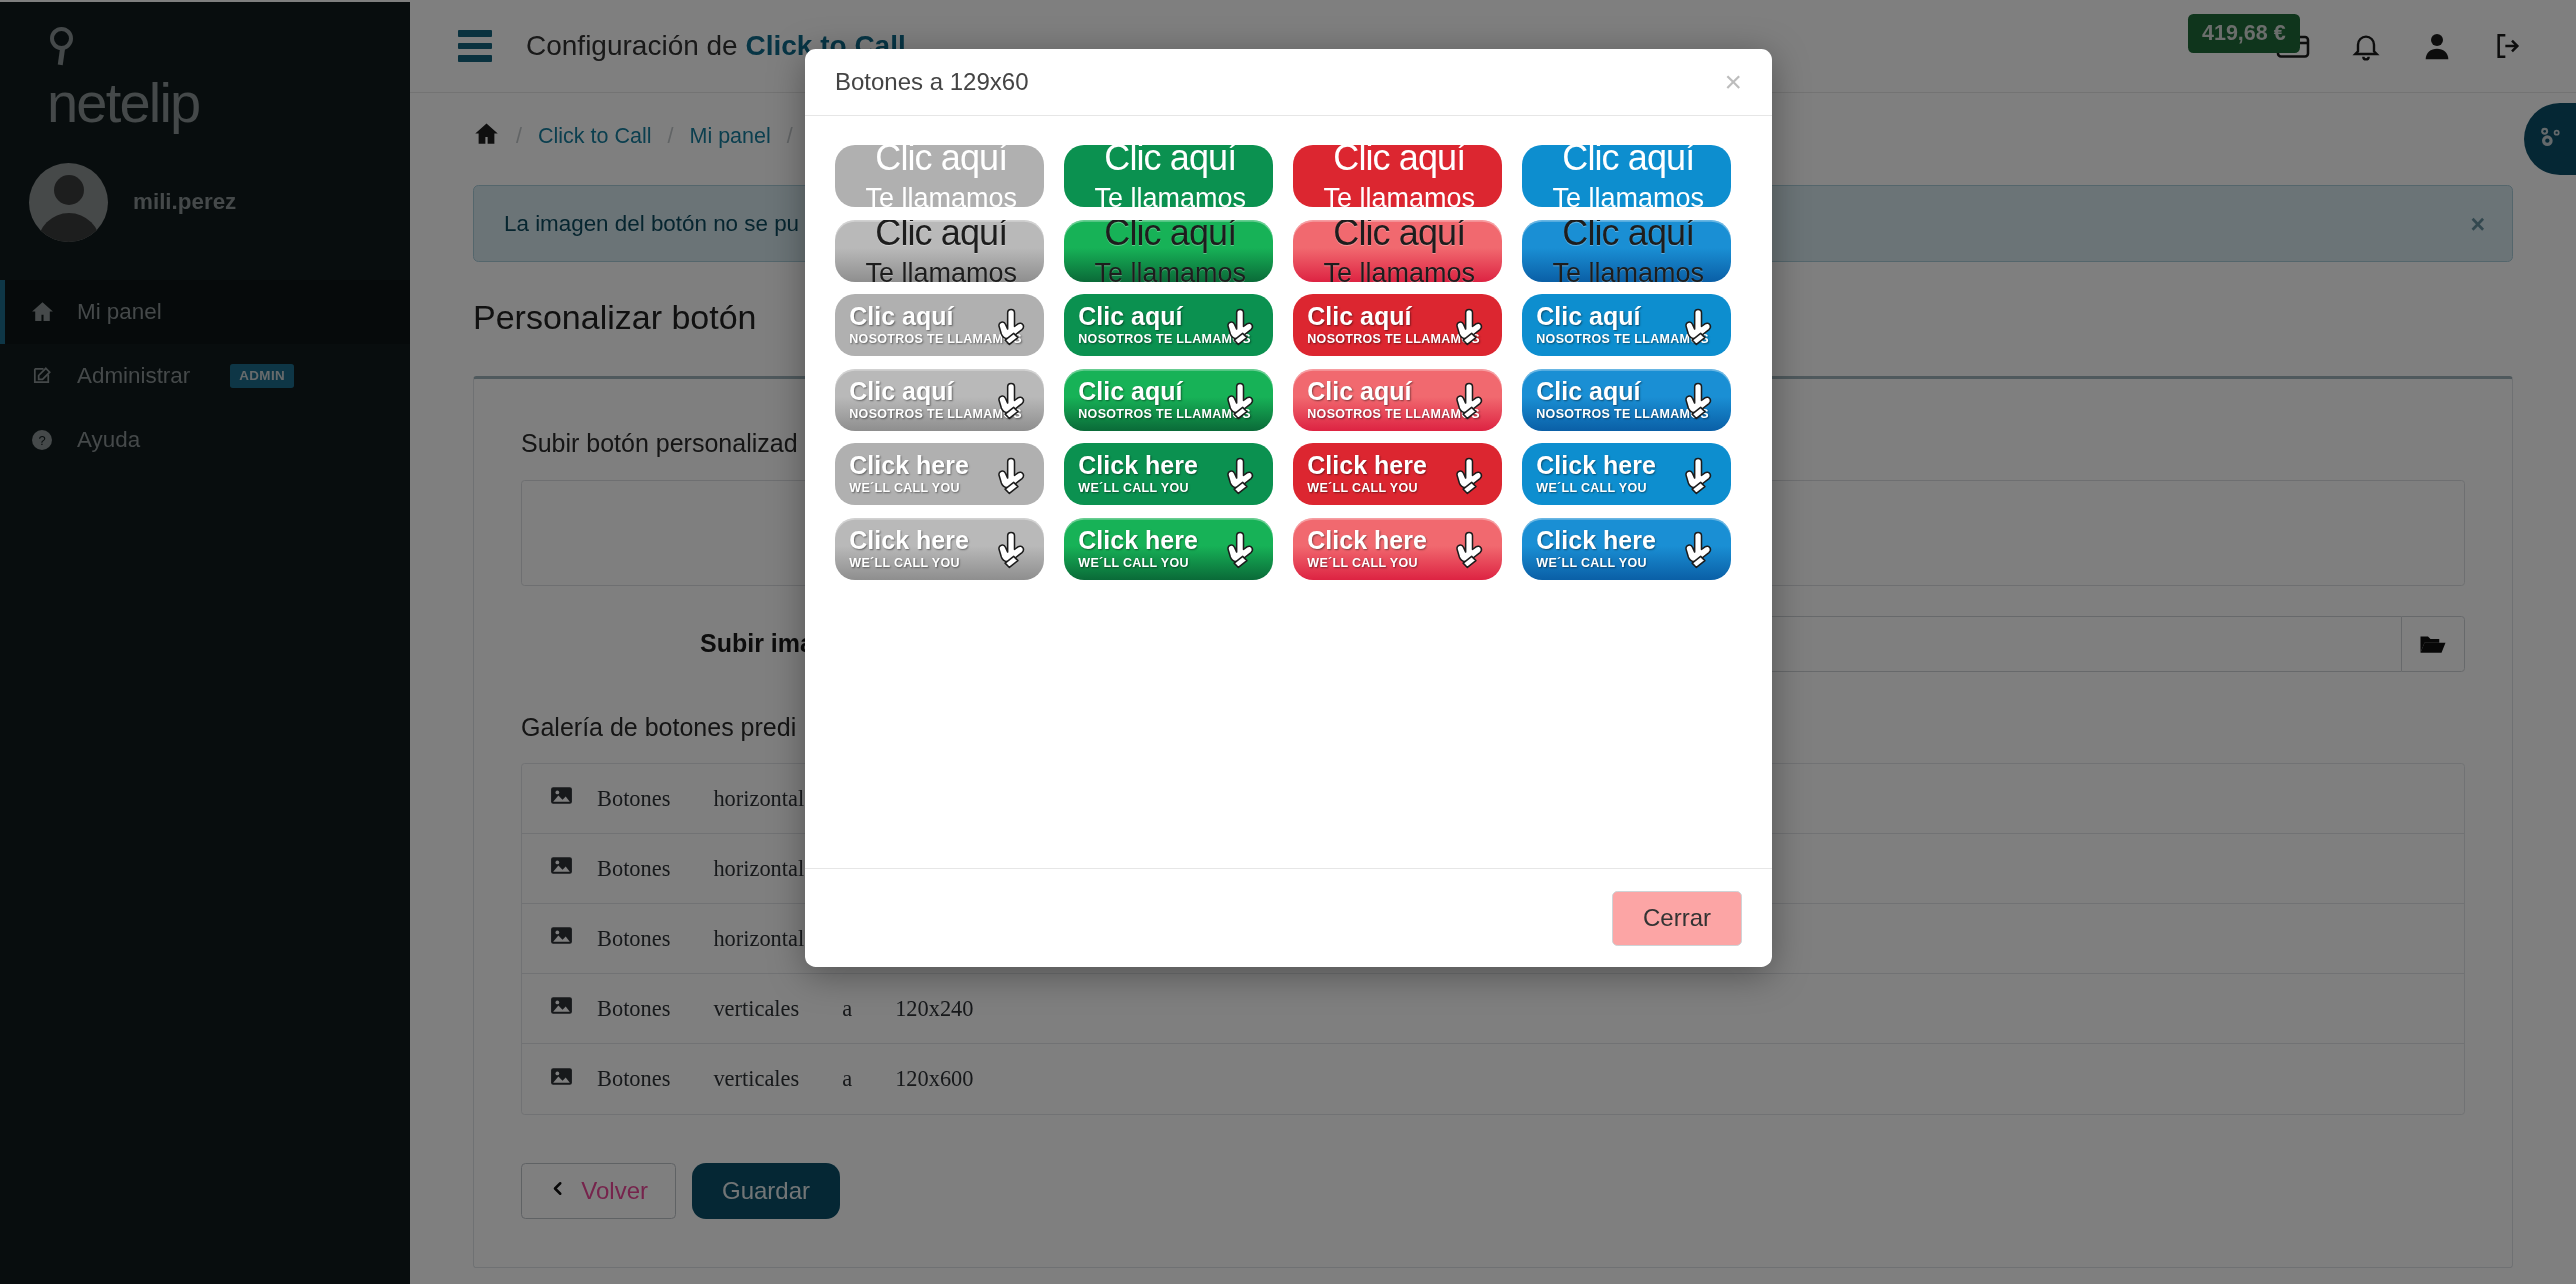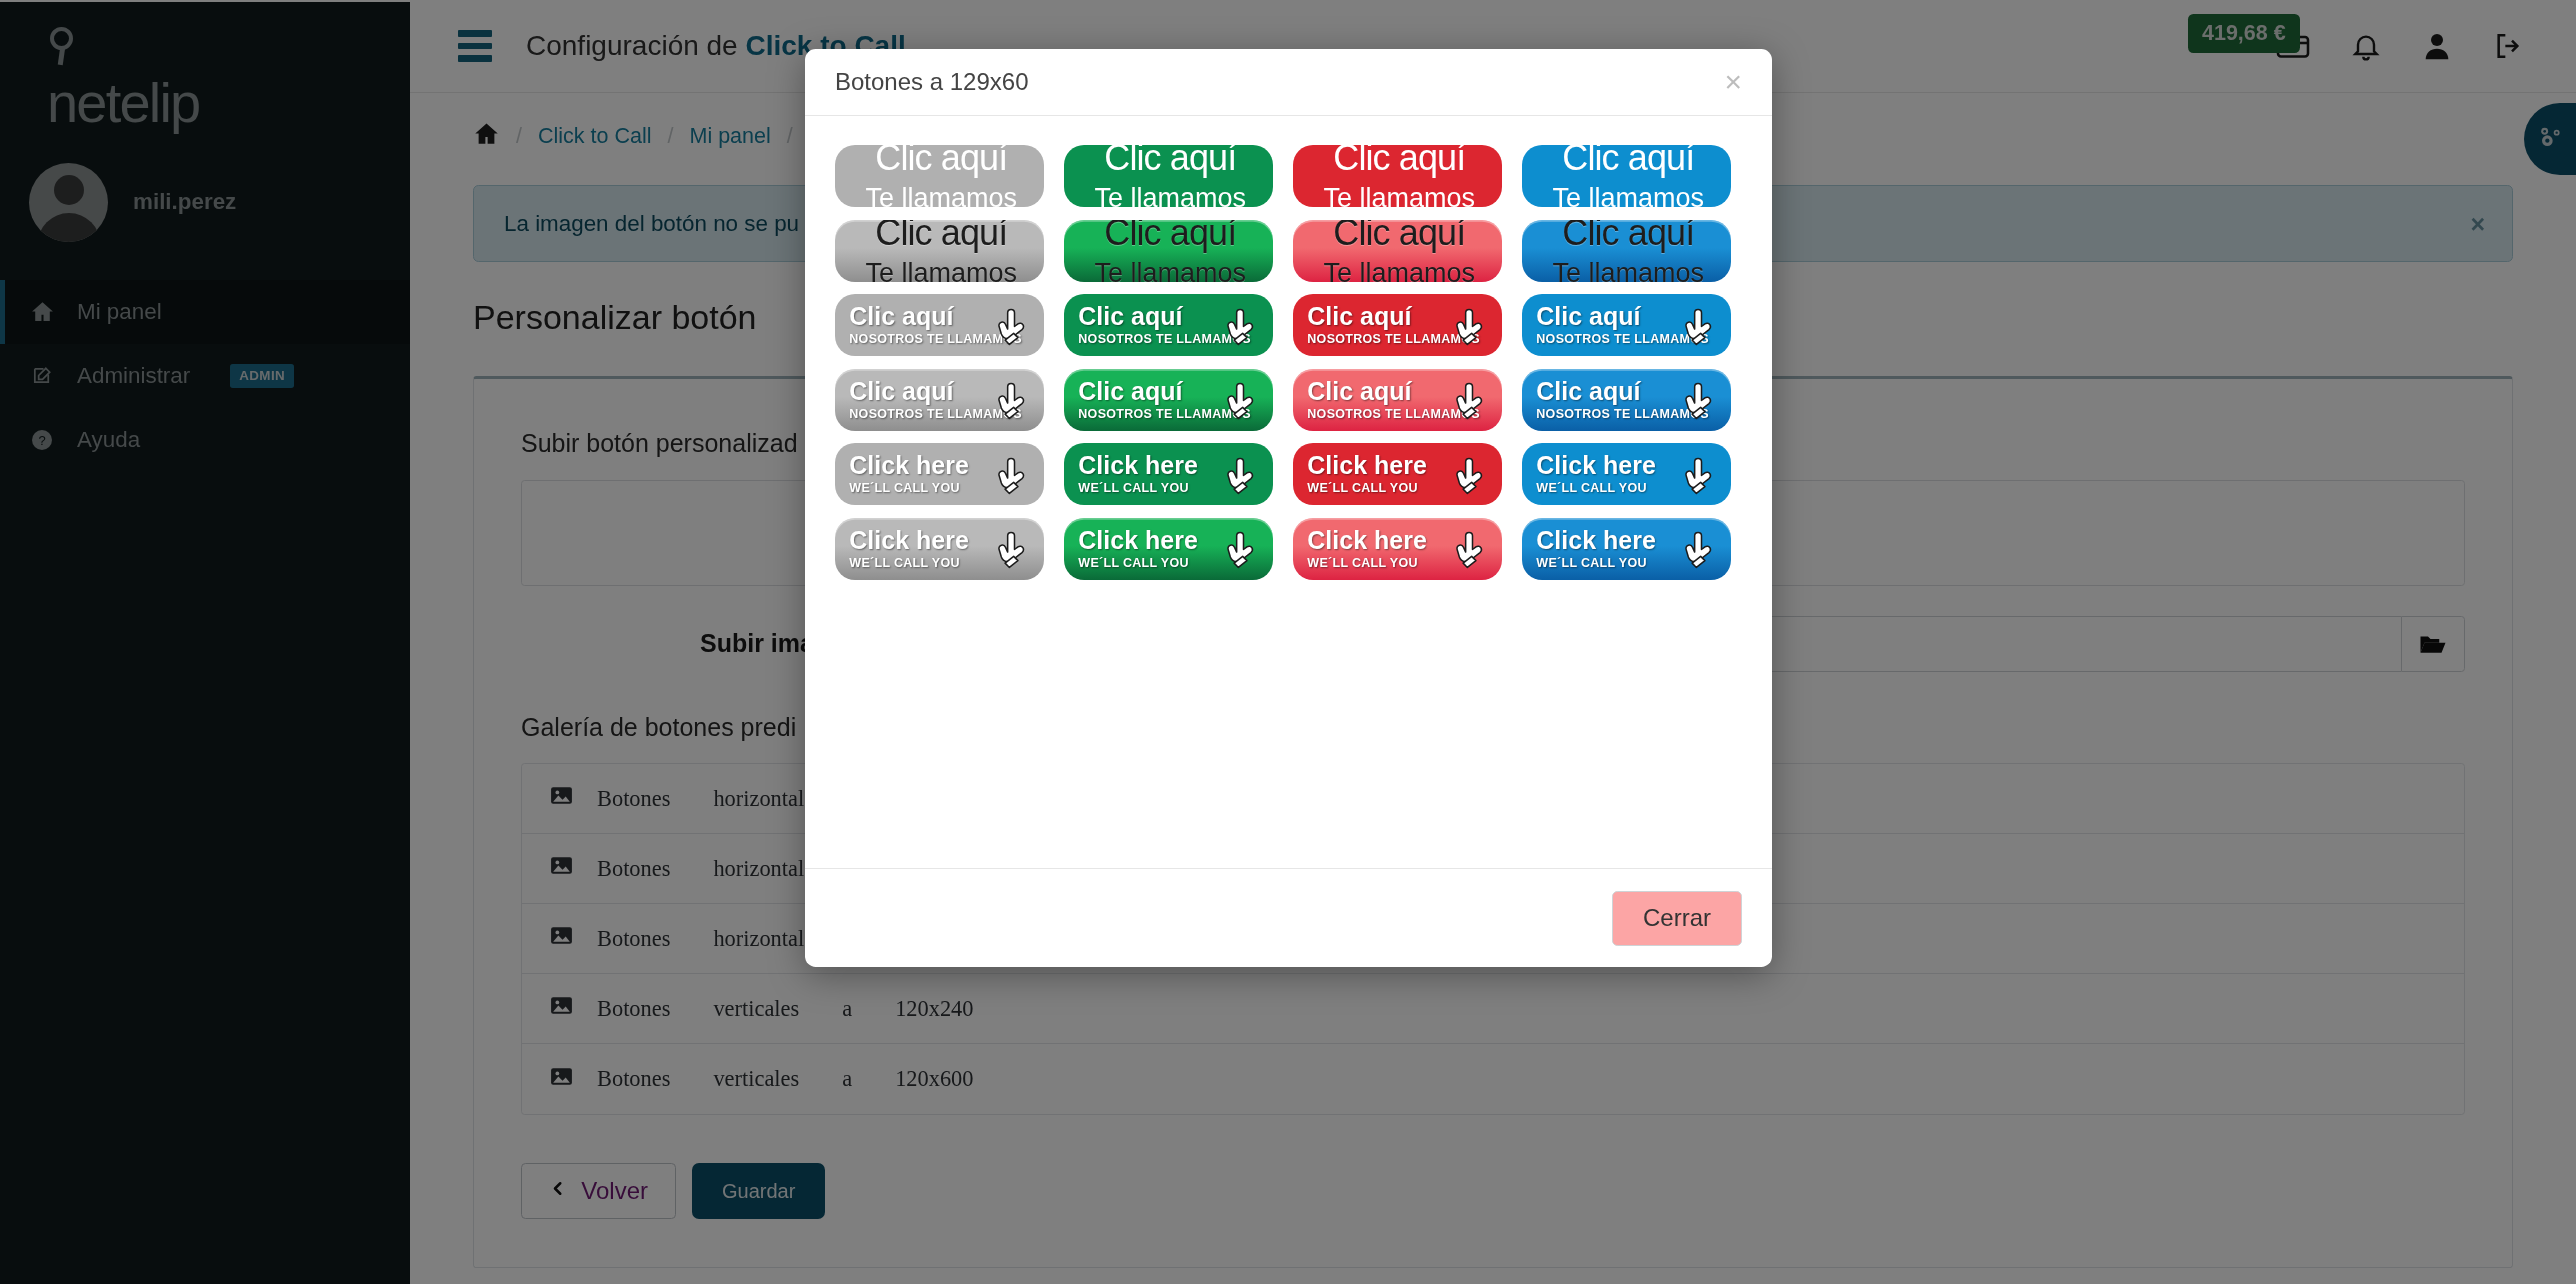--- a/index.html
+++ b/index.html
@@ -149,25 +149,25 @@
     height: 70px; padding: 0 27px;
     border-bottom: 0.9px solid #e2e5e8;
     font-size: 22.4px; color: #2f3337; font-family: "Liberation Serif", serif;
   }
   .gallery-row:last-child { border-bottom: none; }
   .gallery-row .gcell { margin-right: 20px; }
   .footer-btns { display: flex; gap: 16px; margin-top: 48px; }
   .btn-volver {
     display: flex; align-items: center; gap: 14.3px;
     border: 0.9px solid #bfc4c8; background: #fff; border-radius: 4.5px;
-    padding: 12.5px 27px; font-size: 24px; color: #701a75;
+    padding: 12.5px 27px; font-size: 24px; color: #ec4899;
   }
   .btn-guardar {
-    background: #0a4f69; color: #e4eaec; border: none; border-radius: 7px;
-    padding: 13.4px 30px; font-size: 20px;
+    background: #0a4f69; color: #e4eaec; border: none; border-radius: 14px;
+    padding: 13.4px 30px; font-size: 24px;
   }
 
   
   .fab {
     position: absolute; right: 0; top: 103px;
     width: 52px; height: 72px; background: #0b4e68;
     border-radius: 36px 0 0 36px;
     display: flex; align-items: center; justify-content: center;
     z-index: 6;
   }

